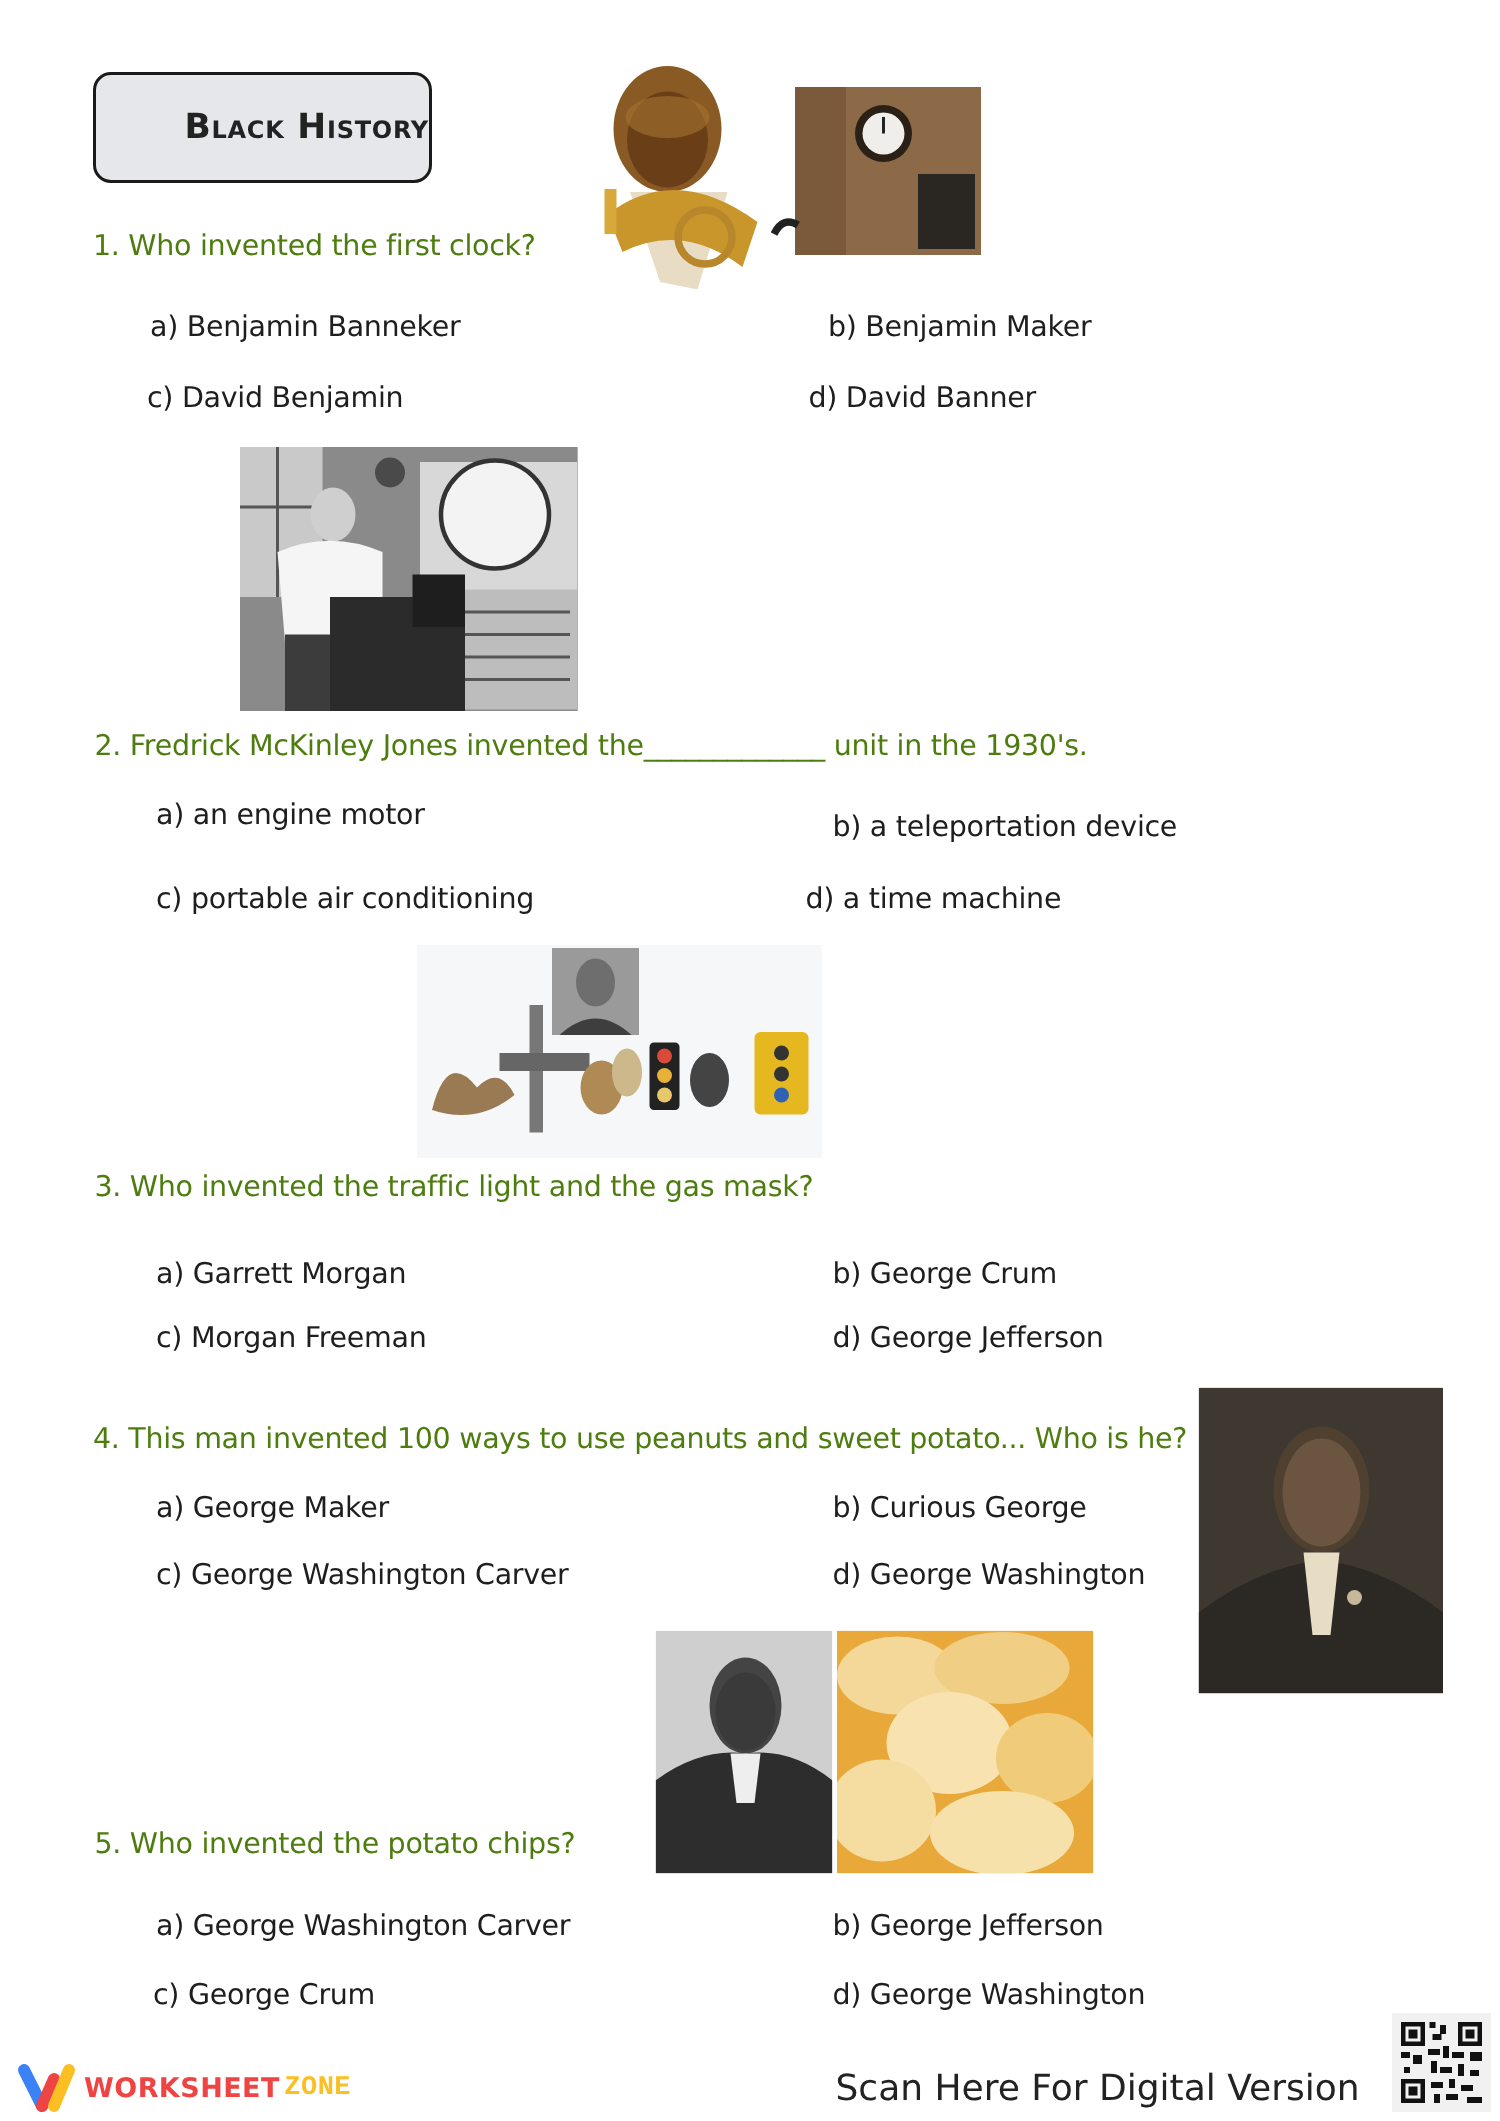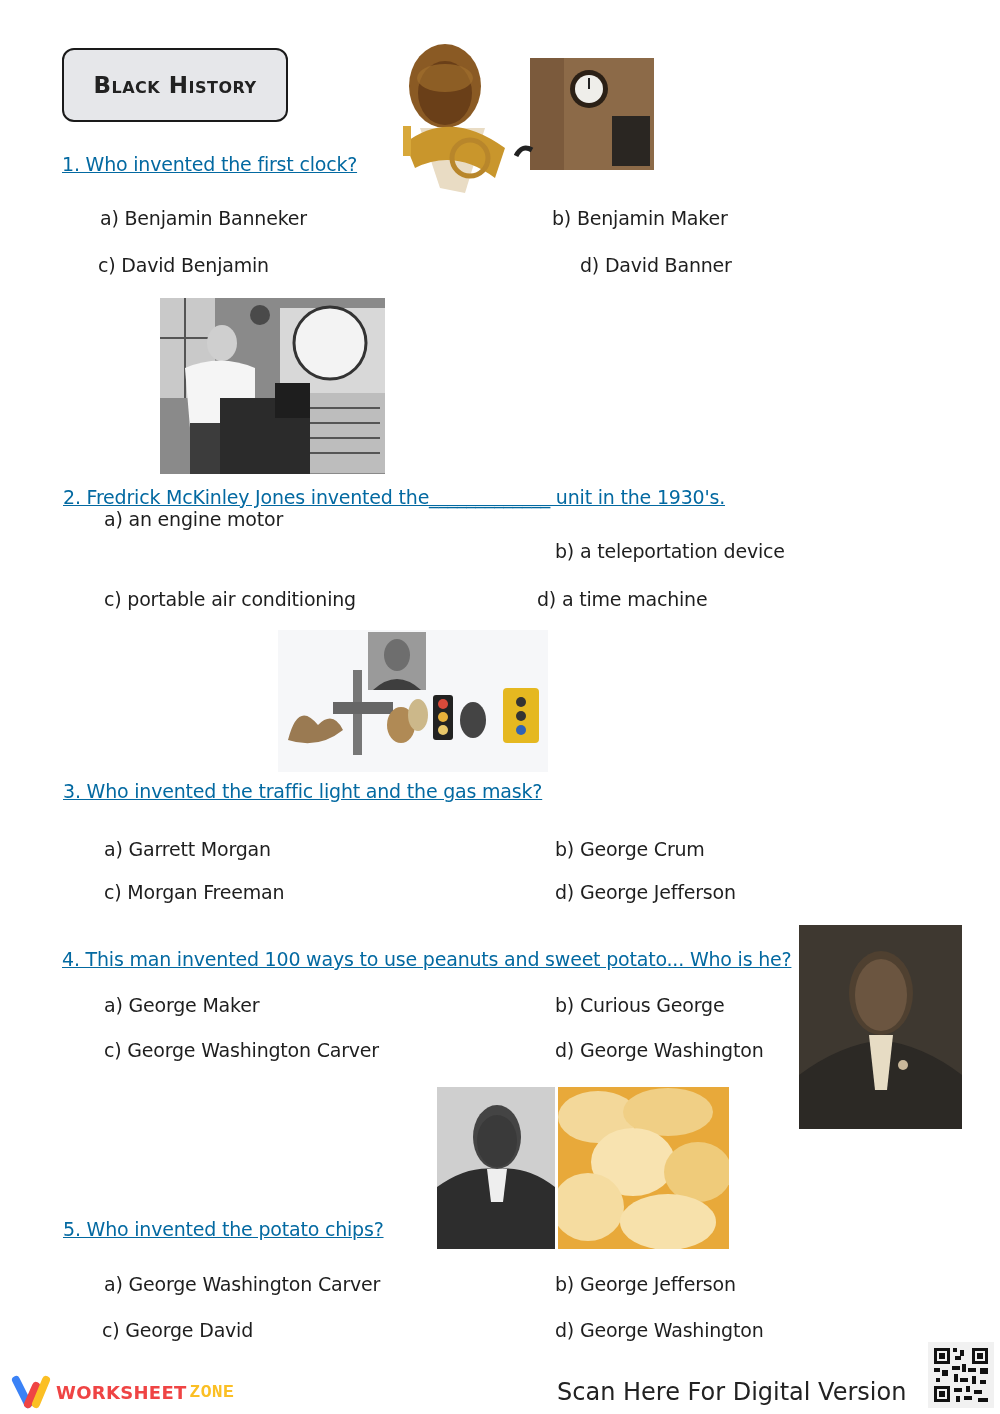--- a/index.html
+++ b/index.html
@@ -2,25 +2,25 @@
 <html><head>
 <meta charset="utf-8">
 <style>
   html, body { margin: 0; padding: 0; background: #ffffff; }
   body { width: 1000px; height: 1414px; position: relative; overflow: hidden;
          font-family: "DejaVu Sans", sans-serif; color: #1e1e1e; }
   .abs { position: absolute; }
 
   .title-box { left: 62px; top: 48px; width: 222px; height: 70px;
     background: #e6e7ea; border: 2px solid #1a1a1a; border-radius: 12px;
-    display: flex; align-items: center; justify-content: center; }
+    display: flex; align-items: center; justify-content: flex-end; }
   .title-text { font-family: "DejaVu Sans", sans-serif; font-weight: bold;
     font-size: 23px; letter-spacing: 0.5px; font-variant: small-caps; color: #222; }
 
-  .question { font-size: 19px; color: #0369a1; white-space: nowrap; letter-spacing: -0.2px; text-decoration: underline; }
+  .question { font-size: 19px; color: #4d7c0f; white-space: nowrap; letter-spacing: -0.2px; }
   .option { font-size: 19px; color: #1e1e1e; white-space: nowrap; letter-spacing: -0.2px; }
 
   .img-frame { position: absolute; overflow: hidden; }
 
   .footer-logo { left: 10px; top: 1374px; display: flex; align-items: center; }
   .logo-text { font-family: "DejaVu Sans", sans-serif; font-weight: bold; font-size: 18px; letter-spacing: 0.3px; }
   .scan-text { left: 557px; top: 1378px; font-size: 24px; color: #222; white-space: nowrap; font-family: "DejaVu Sans", sans-serif; }
   .qr { left: 928px; top: 1342px; width: 66px; height: 66px; background: #f1f1f1; }
 </style>
 </head>
@@ -50,21 +50,21 @@
     <line x1="75" y1="33" x2="75" y2="22" stroke="#222" stroke-width="2"></line>
     <rect x="98" y="60" width="38" height="50" fill="#2a2622"></rect>
     <path d="M2,100 q6,-12 16,-6" fill="none" stroke="#222" stroke-width="5"></path>
   </svg>
 </div>
 
 <div class="abs question" style="left:62px; top:153px;">1. Who invented the first clock?</div>
 <div class="abs option" style="left:100px; top:207px;">a) Benjamin Banneker</div>
 <div class="abs option" style="left:552px; top:207px;">b) Benjamin Maker</div>
 <div class="abs option" style="left:98px; top:254px;">c) David Benjamin</div>
-<div class="abs option" style="left:580px; top:254px;">d) David Banner</div>
+<div class="abs option" style="left:539px; top:254px;">d) David Banner</div>
 
 <div class="img-frame" style="left:160px; top:298px; width:225px; height:176px; background:#6f6f6f;">
   <svg width="225" height="176" viewBox="0 0 225 176">
     <rect width="225" height="176" fill="#8a8a8a"></rect>
     <rect x="0" y="0" width="55" height="100" fill="#c9c9c9"></rect>
     <line x1="25" y1="0" x2="25" y2="100" stroke="#555" stroke-width="2"></line>
     <line x1="0" y1="40" x2="55" y2="40" stroke="#555" stroke-width="2"></line>
     <circle cx="100" cy="17" r="10" fill="#4a4a4a"></circle>
     <rect x="120" y="10" width="105" height="95" fill="#d8d8d8"></rect>
     <circle cx="170" cy="45" r="36" fill="#f3f3f3" stroke="#333" stroke-width="3"></circle>
@@ -77,21 +77,21 @@
       </g>
     <ellipse cx="62" cy="45" rx="15" ry="18" fill="#cfcfcf"></ellipse>
     <path d="M25,70 Q60,55 95,70 L95,130 L30,130 Z" fill="#f5f5f5"></path>
     <rect x="30" y="125" width="60" height="51" fill="#3c3c3c"></rect>
     <rect x="60" y="100" width="90" height="76" fill="#2b2b2b"></rect>
     <rect x="115" y="85" width="35" height="35" fill="#1e1e1e"></rect>
   </svg>
 </div>
 
 <div class="abs question" style="left:63px; top:486px;">2. Fredrick McKinley Jones invented the_____________ unit in the 1930's.</div>
-<div class="abs option" style="left:104px; top:508px;">a) an engine motor</div>
+<div class="abs option" style="left:104px; top:532px;">a) an engine motor</div>
 <div class="abs option" style="left:555px; top:540px;">b) a teleportation device</div>
 <div class="abs option" style="left:104px; top:588px;">c) portable air conditioning</div>
 <div class="abs option" style="left:537px; top:588px;text-align:center;">d) a time machine</div>
 
 <div class="img-frame" style="left:278px; top:630px; width:270px; height:142px; background:#f7f8fa;">
   <svg width="270" height="142" viewBox="0 0 270 142">
     <rect width="270" height="142" fill="#f6f7f9"></rect>
     <rect x="90" y="2" width="58" height="58" fill="#9a9a9a"></rect>
     <ellipse cx="119" cy="25" rx="13" ry="16" fill="#6e6e6e"></ellipse>
     <path d="M95,60 Q119,38 143,60 Z" fill="#3e3e3e"></path>
@@ -152,21 +152,21 @@
     <ellipse cx="75" cy="75" rx="42" ry="34" fill="#f8e3b0"></ellipse>
     <ellipse cx="140" cy="85" rx="34" ry="30" fill="#efcb7a"></ellipse>
     <ellipse cx="30" cy="120" rx="36" ry="34" fill="#f5dca0"></ellipse>
     <ellipse cx="110" cy="135" rx="48" ry="28" fill="#f7e1ab"></ellipse>
   </svg>
 </div>
 
 <div class="abs question" style="left:63px; top:1218px;">5. Who invented the potato chips?</div>
 <div class="abs option" style="left:104px; top:1273px;">a) George Washington Carver</div>
 <div class="abs option" style="left:555px; top:1273px;">b) George Jefferson</div>
-<div class="abs option" style="left:102px; top:1319px;">c) George David</div>
+<div class="abs option" style="left:102px; top:1319px;">c) George Crum</div>
 <div class="abs option" style="left:555px; top:1319px;">d) George Washington</div>
 
 <div class="abs footer-logo">
   <svg width="42" height="36" viewBox="0 0 42 36">
     <line x1="6" y1="6" x2="18" y2="30" stroke="#3b82f6" stroke-width="8" stroke-linecap="round"></line>
     <line x1="18" y1="30" x2="26" y2="12" stroke="#ef4444" stroke-width="8" stroke-linecap="round"></line>
     <line x1="26" y1="30" x2="36" y2="6" stroke="#fbbf24" stroke-width="8" stroke-linecap="round"></line>
   </svg>
   <span class="logo-text" style="color:#ef4444; margin-left:4px;">WORKSHEET</span>
   <span class="logo-text" style="color:#fbbf24; margin-left:3px;font-family:Liberation Mono, monospace;">ZONE</span>

